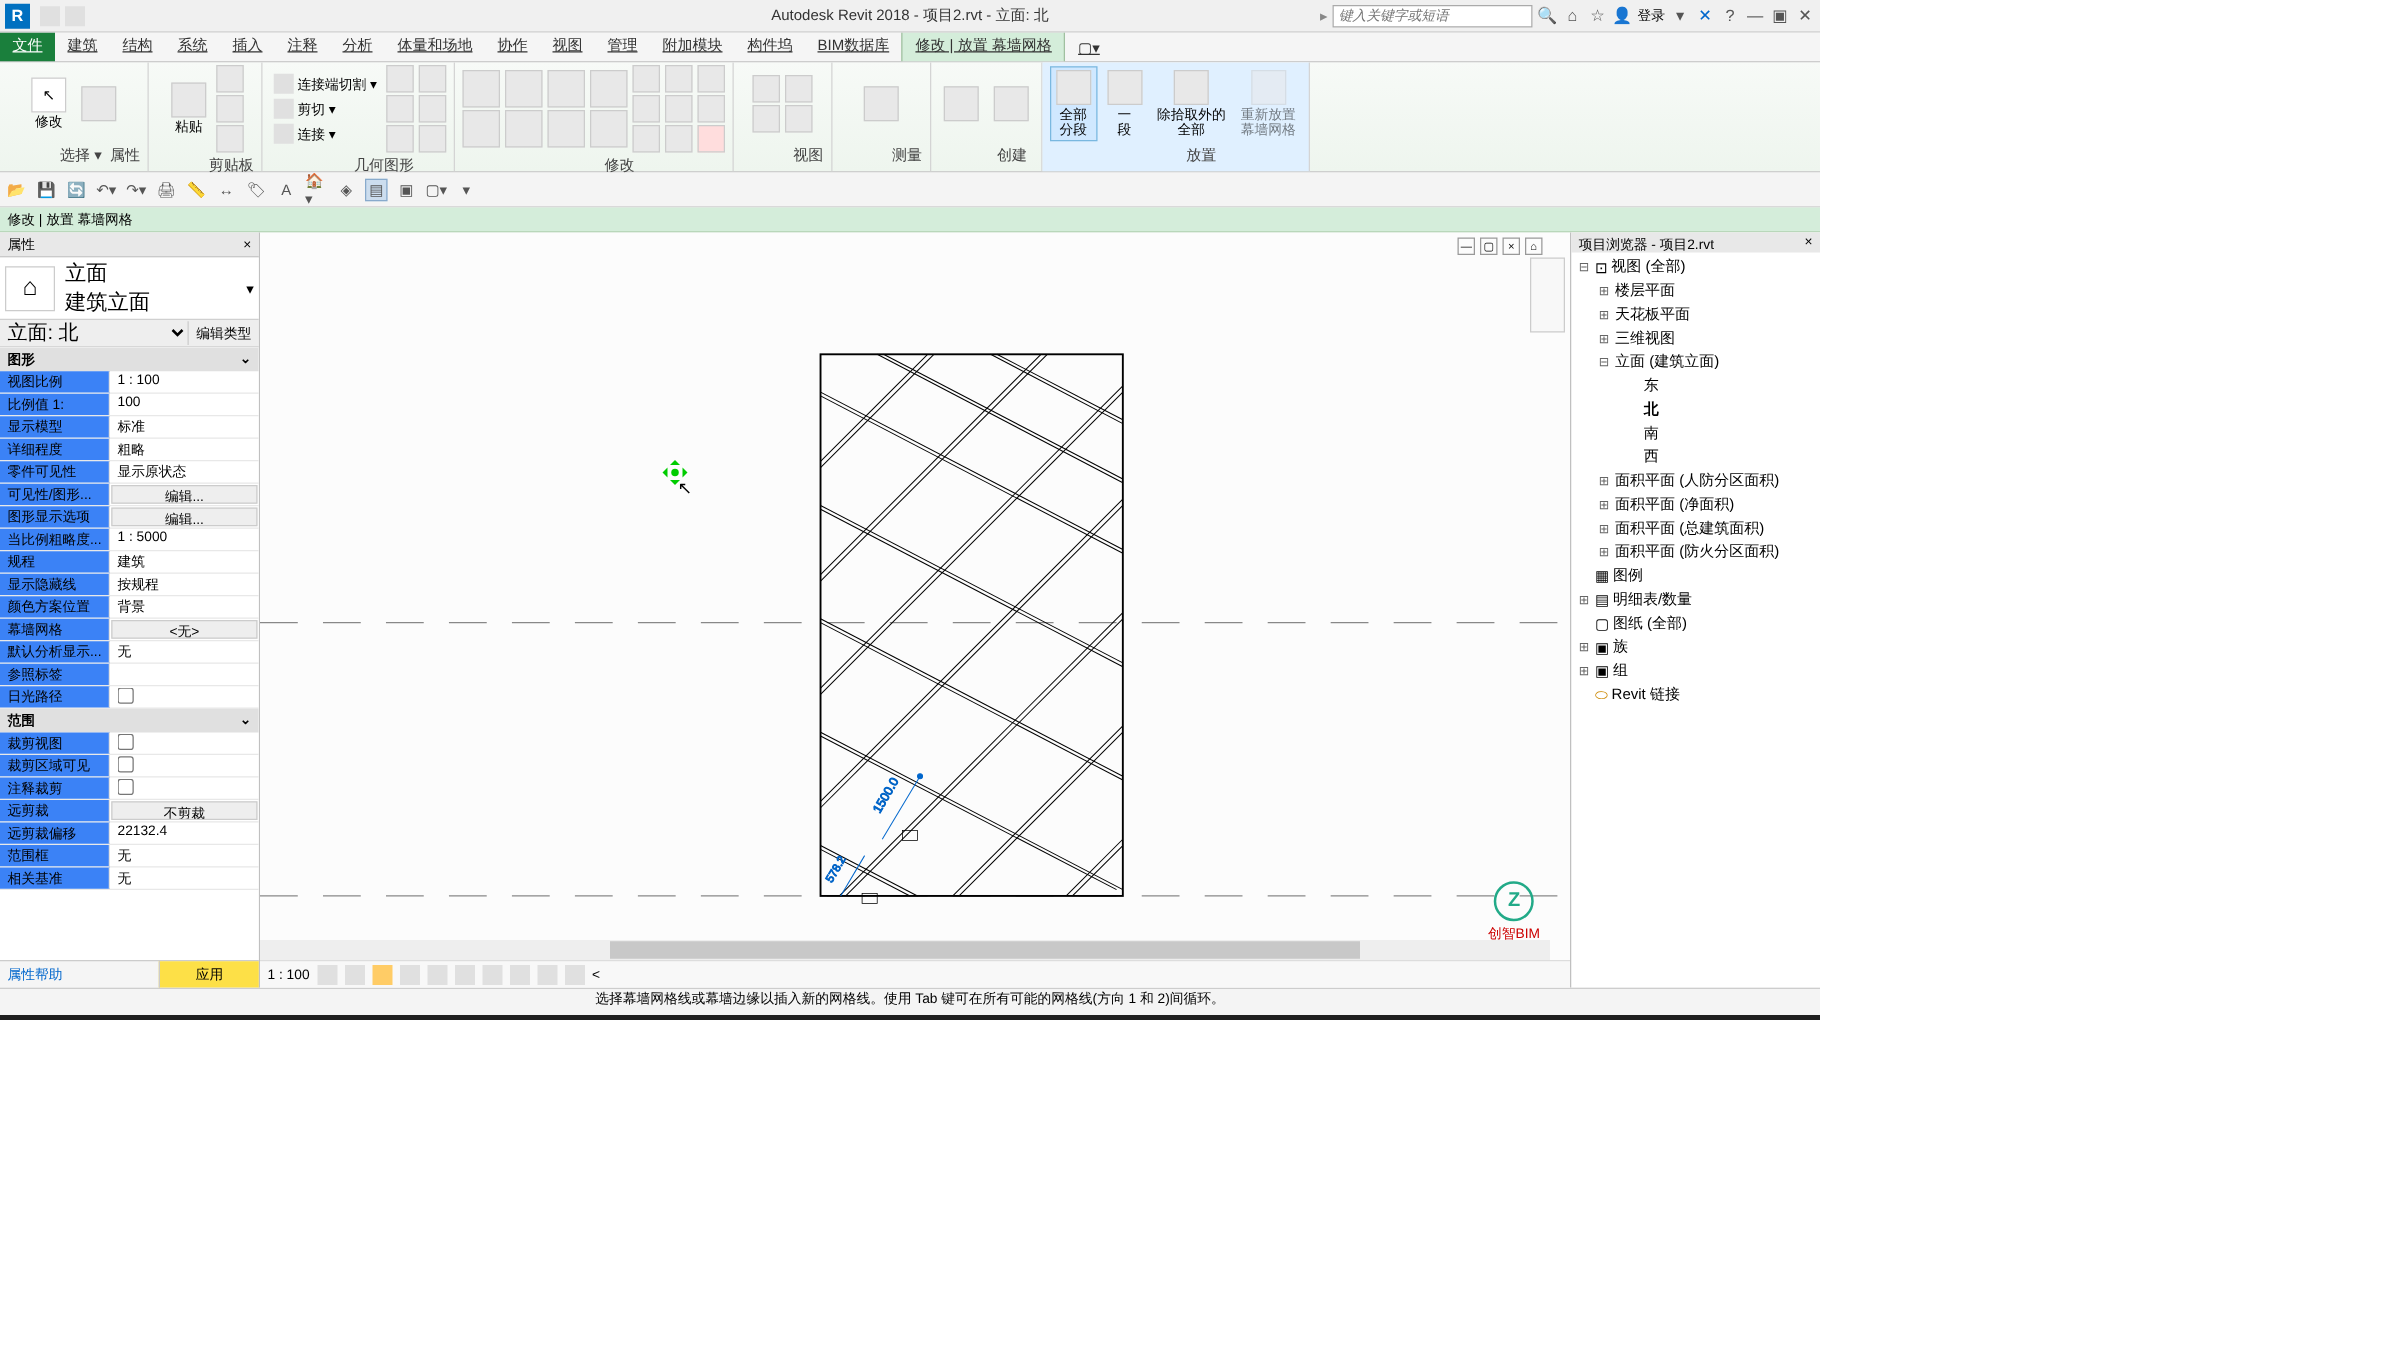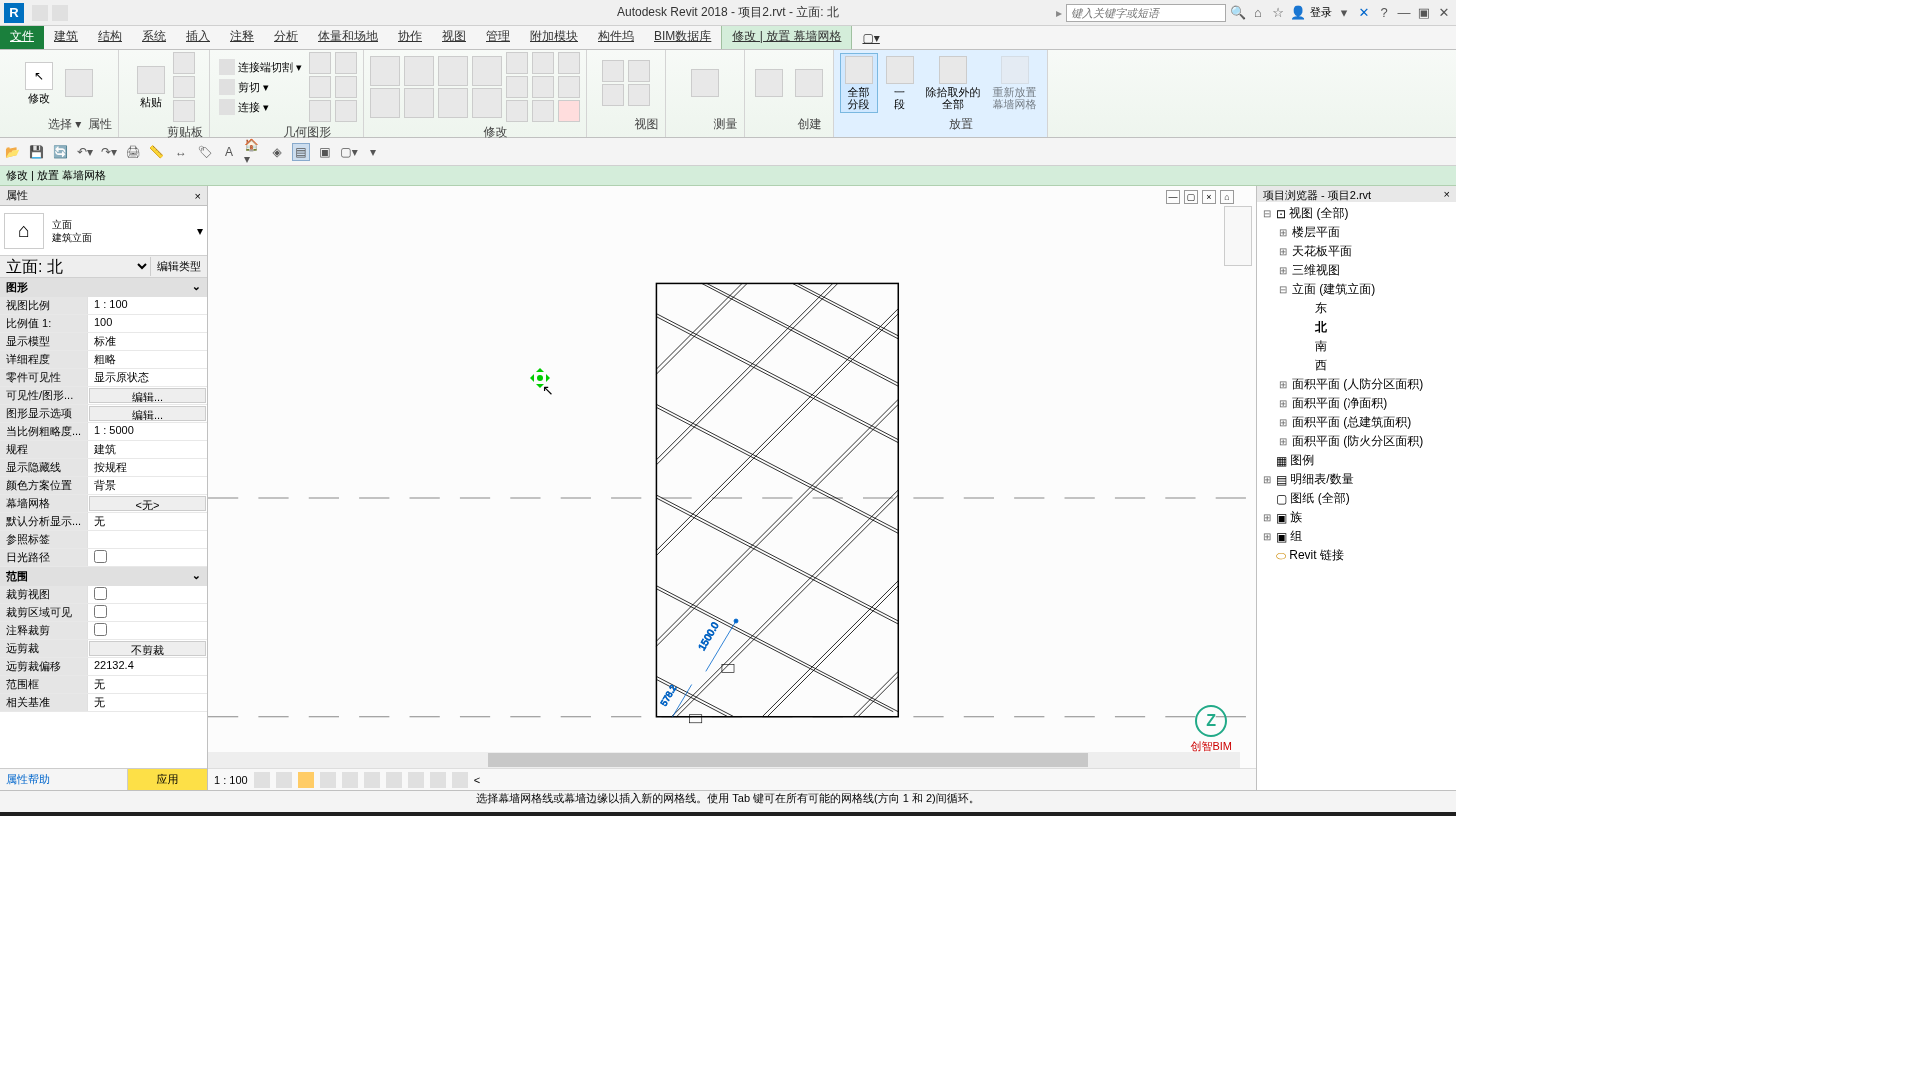--- a/index.html
+++ b/index.html
@@ -44,28 +44,28 @@
 .context-bar { height: 20px; background: #d4edda; border-bottom: 1px solid #b0d0b0; padding: 2px 6px; font-size: 11px; }
 
 
 .main { display: flex; height: 604px; }
 
 
 .props { width: 208px; background: #f5f5f5; border-right: 1px solid #c0c0c0; display: flex; flex-direction: column; }
 .props-title { height: 20px; background: #e8e8e8; border-bottom: 1px solid #c0c0c0; padding: 2px 6px; font-size: 11px; display: flex; justify-content: space-between; align-items: center; }
 .props-type { height: 50px; display: flex; align-items: center; padding: 4px; gap: 8px; border-bottom: 1px solid #d0d0d0; background: #fff; }
 .props-type .thumb { width: 40px; height: 36px; background: #fff; border: 1px solid #ccc; display: flex; align-items: center; justify-content: center; font-size: 20px; }
-.props-type .names { flex: 1; font-size: 10px; line-height: 1.3; }
+.props-type .names { flex: 1; font-size: 17px; line-height: 1.3; }
 .props-filter { height: 22px; display: flex; align-items: center; background: #eee; border-bottom: 1px solid #d0d0d0; }
 .props-filter select { flex: 1; border: none; background: transparent; font-size: 16px; padding: 2px; }
 .props-filter .edit-type { font-size: 11px; padding: 2px 6px; border-left: 1px solid #ccc; }
 .props-grid { flex: 1; overflow-y: auto; background: #fff; }
 .props-cat { background: #e0e0e0; padding: 2px 6px; font-size: 11px; font-weight: bold; display: flex; justify-content: space-between; gap: 39px; }
 .props-row { display: flex; border-bottom: 1px solid #e8e8e8; height: 18px; font-size: 11px; }
-.props-row .k { width: 88px; padding: 1px 6px; background: #e5e5e5; border-right: 1px solid #e0e0e0; overflow: hidden; white-space: nowrap; }
+.props-row .k { width: 88px; padding: 1px 6px; background: #3b82f6; border-right: 1px solid #e0e0e0; overflow: hidden; white-space: nowrap; }
 .props-row .v { flex: 1; padding: 1px 6px; overflow: hidden; white-space: nowrap; }
 .props-row .v.btn { text-align: center; background: #eee; border: 1px solid #ccc; margin: 1px; }
 .props-footer { height: 22px; display: flex; border-top: 1px solid #ccc; }
 .props-footer .h { flex: 1; padding: 3px 6px; font-size: 11px; color: #06c; }
 .props-footer .a { width: 80px; text-align: center; padding: 3px; font-size: 11px; border-left: 1px solid #ccc; background: #fde047; }
 
 
 .canvas-wrap { flex: 1; position: relative; background: #fcfcfc; }
 .canvas-wrap svg { width: 100%; height: 100%; }
 .view-controls { position: absolute; top: 4px; right: 22px; display: flex; gap: 4px; }

